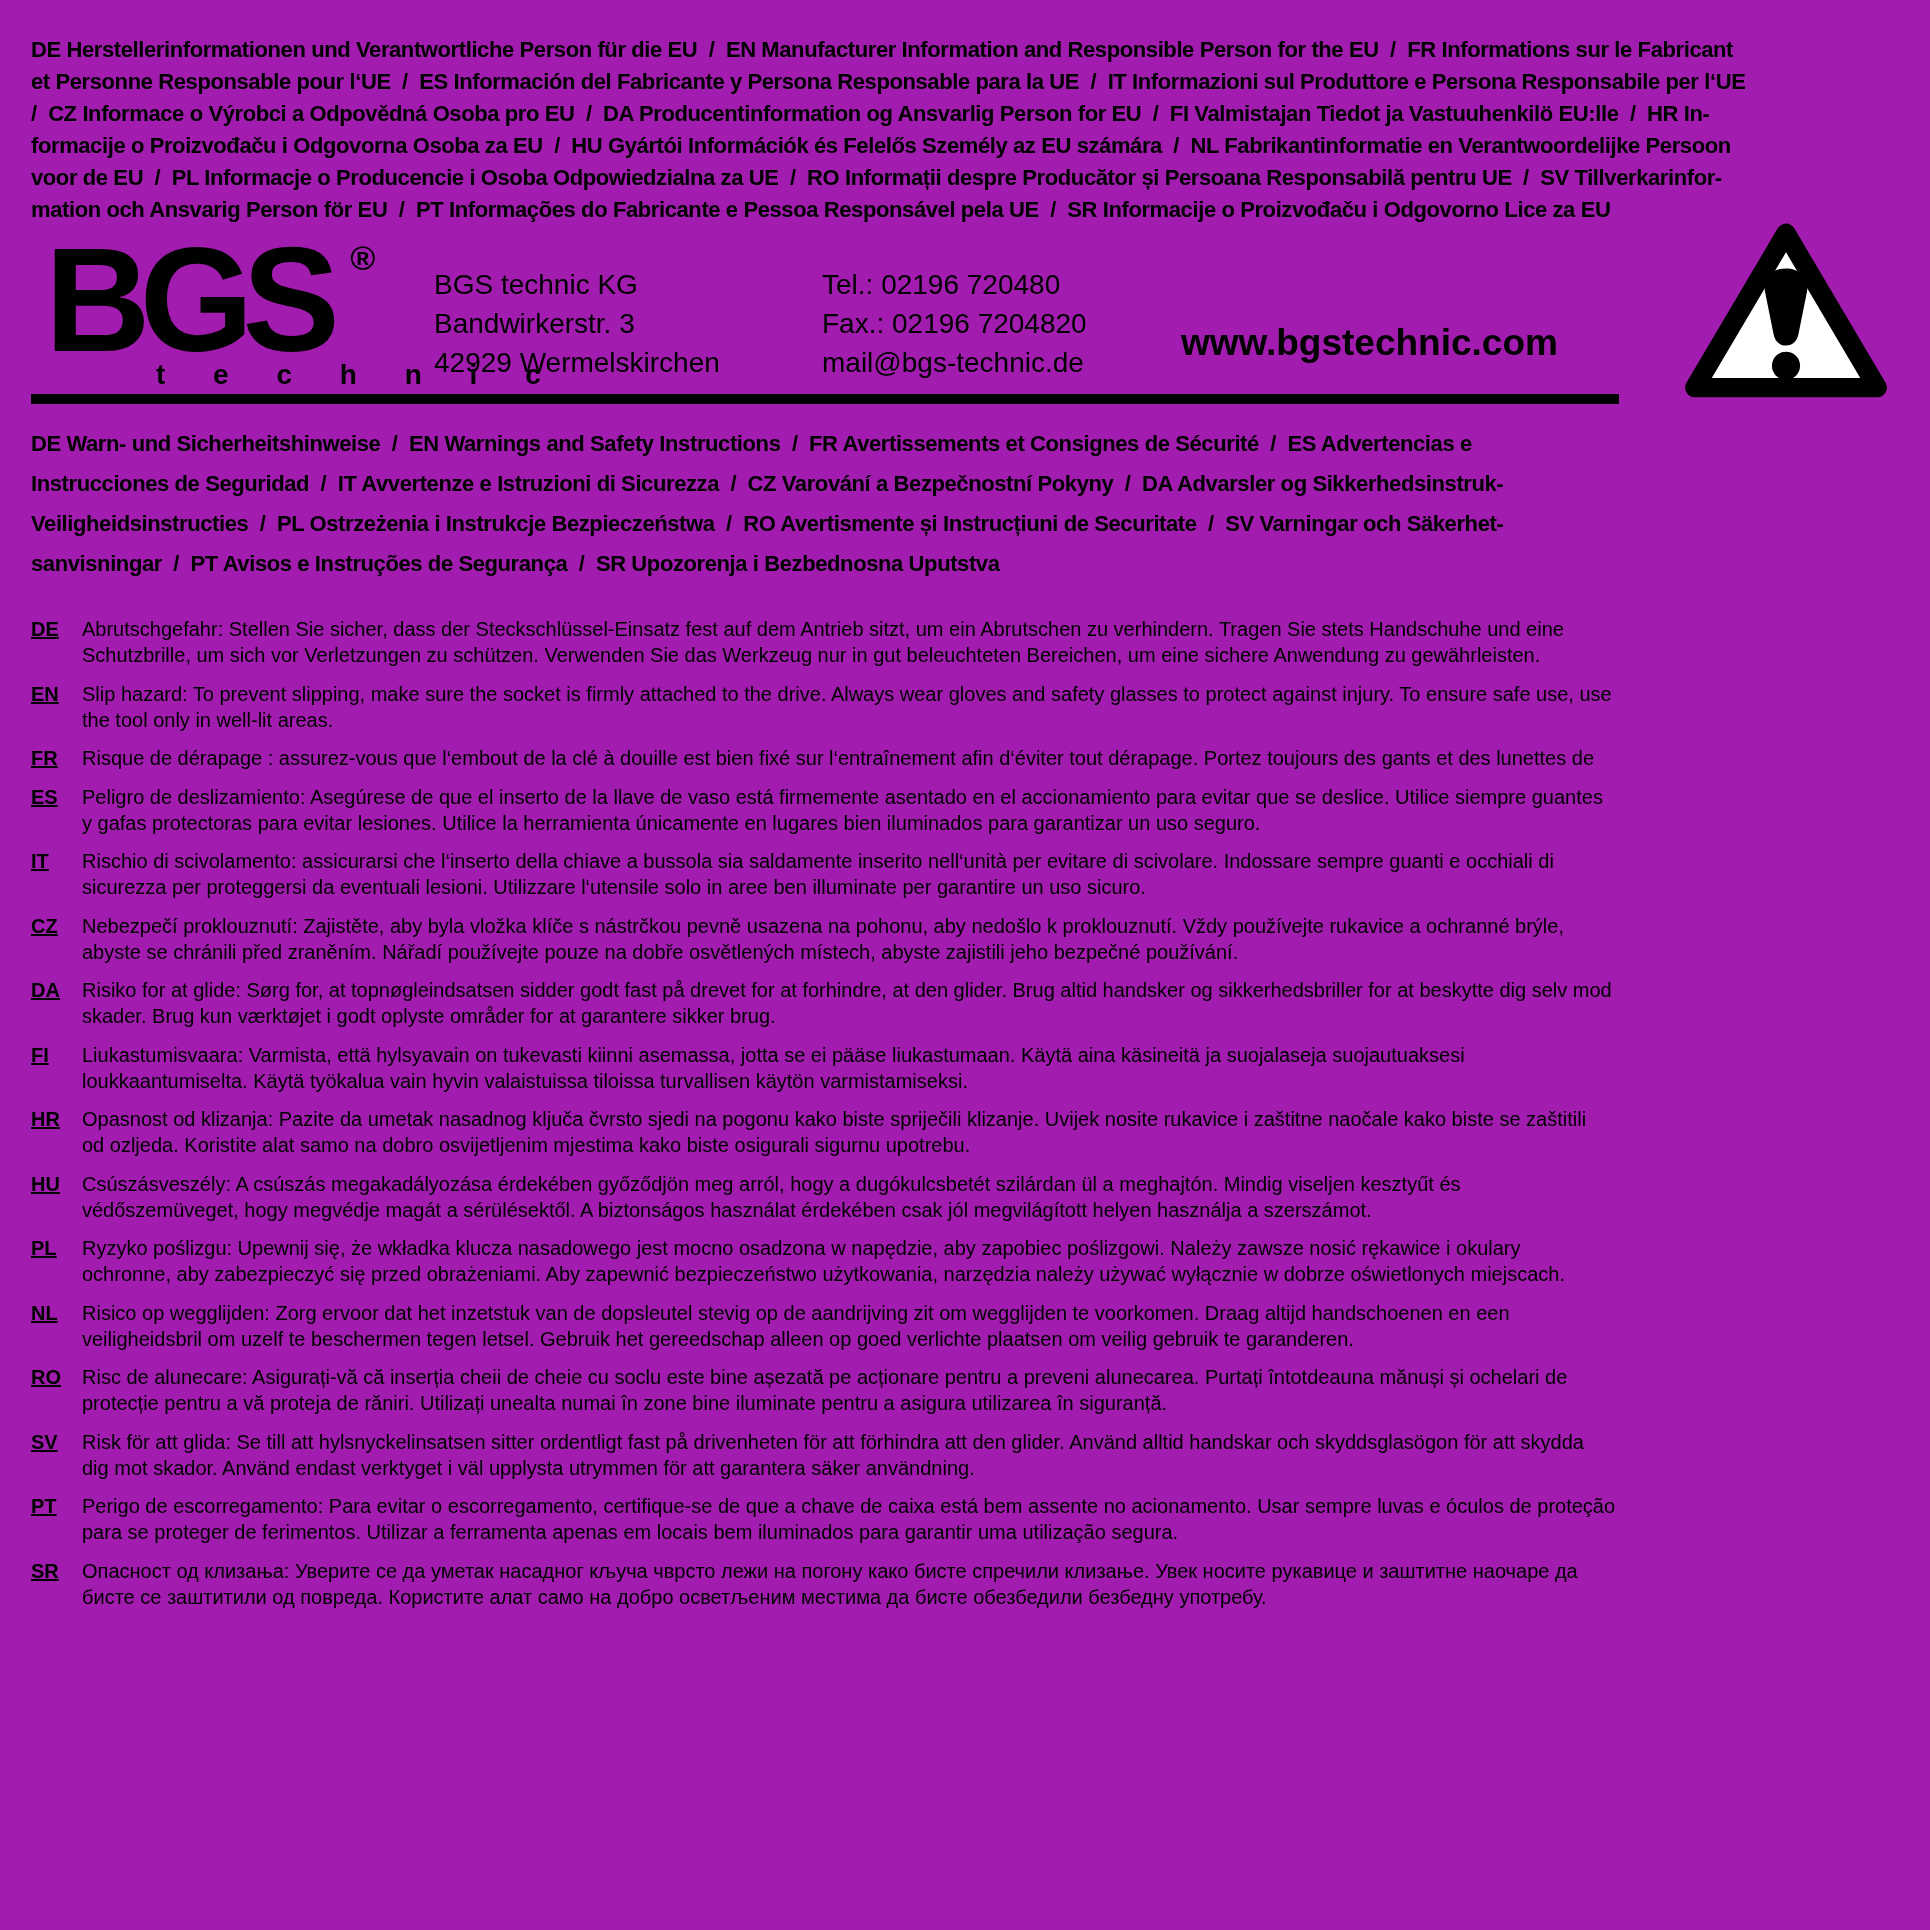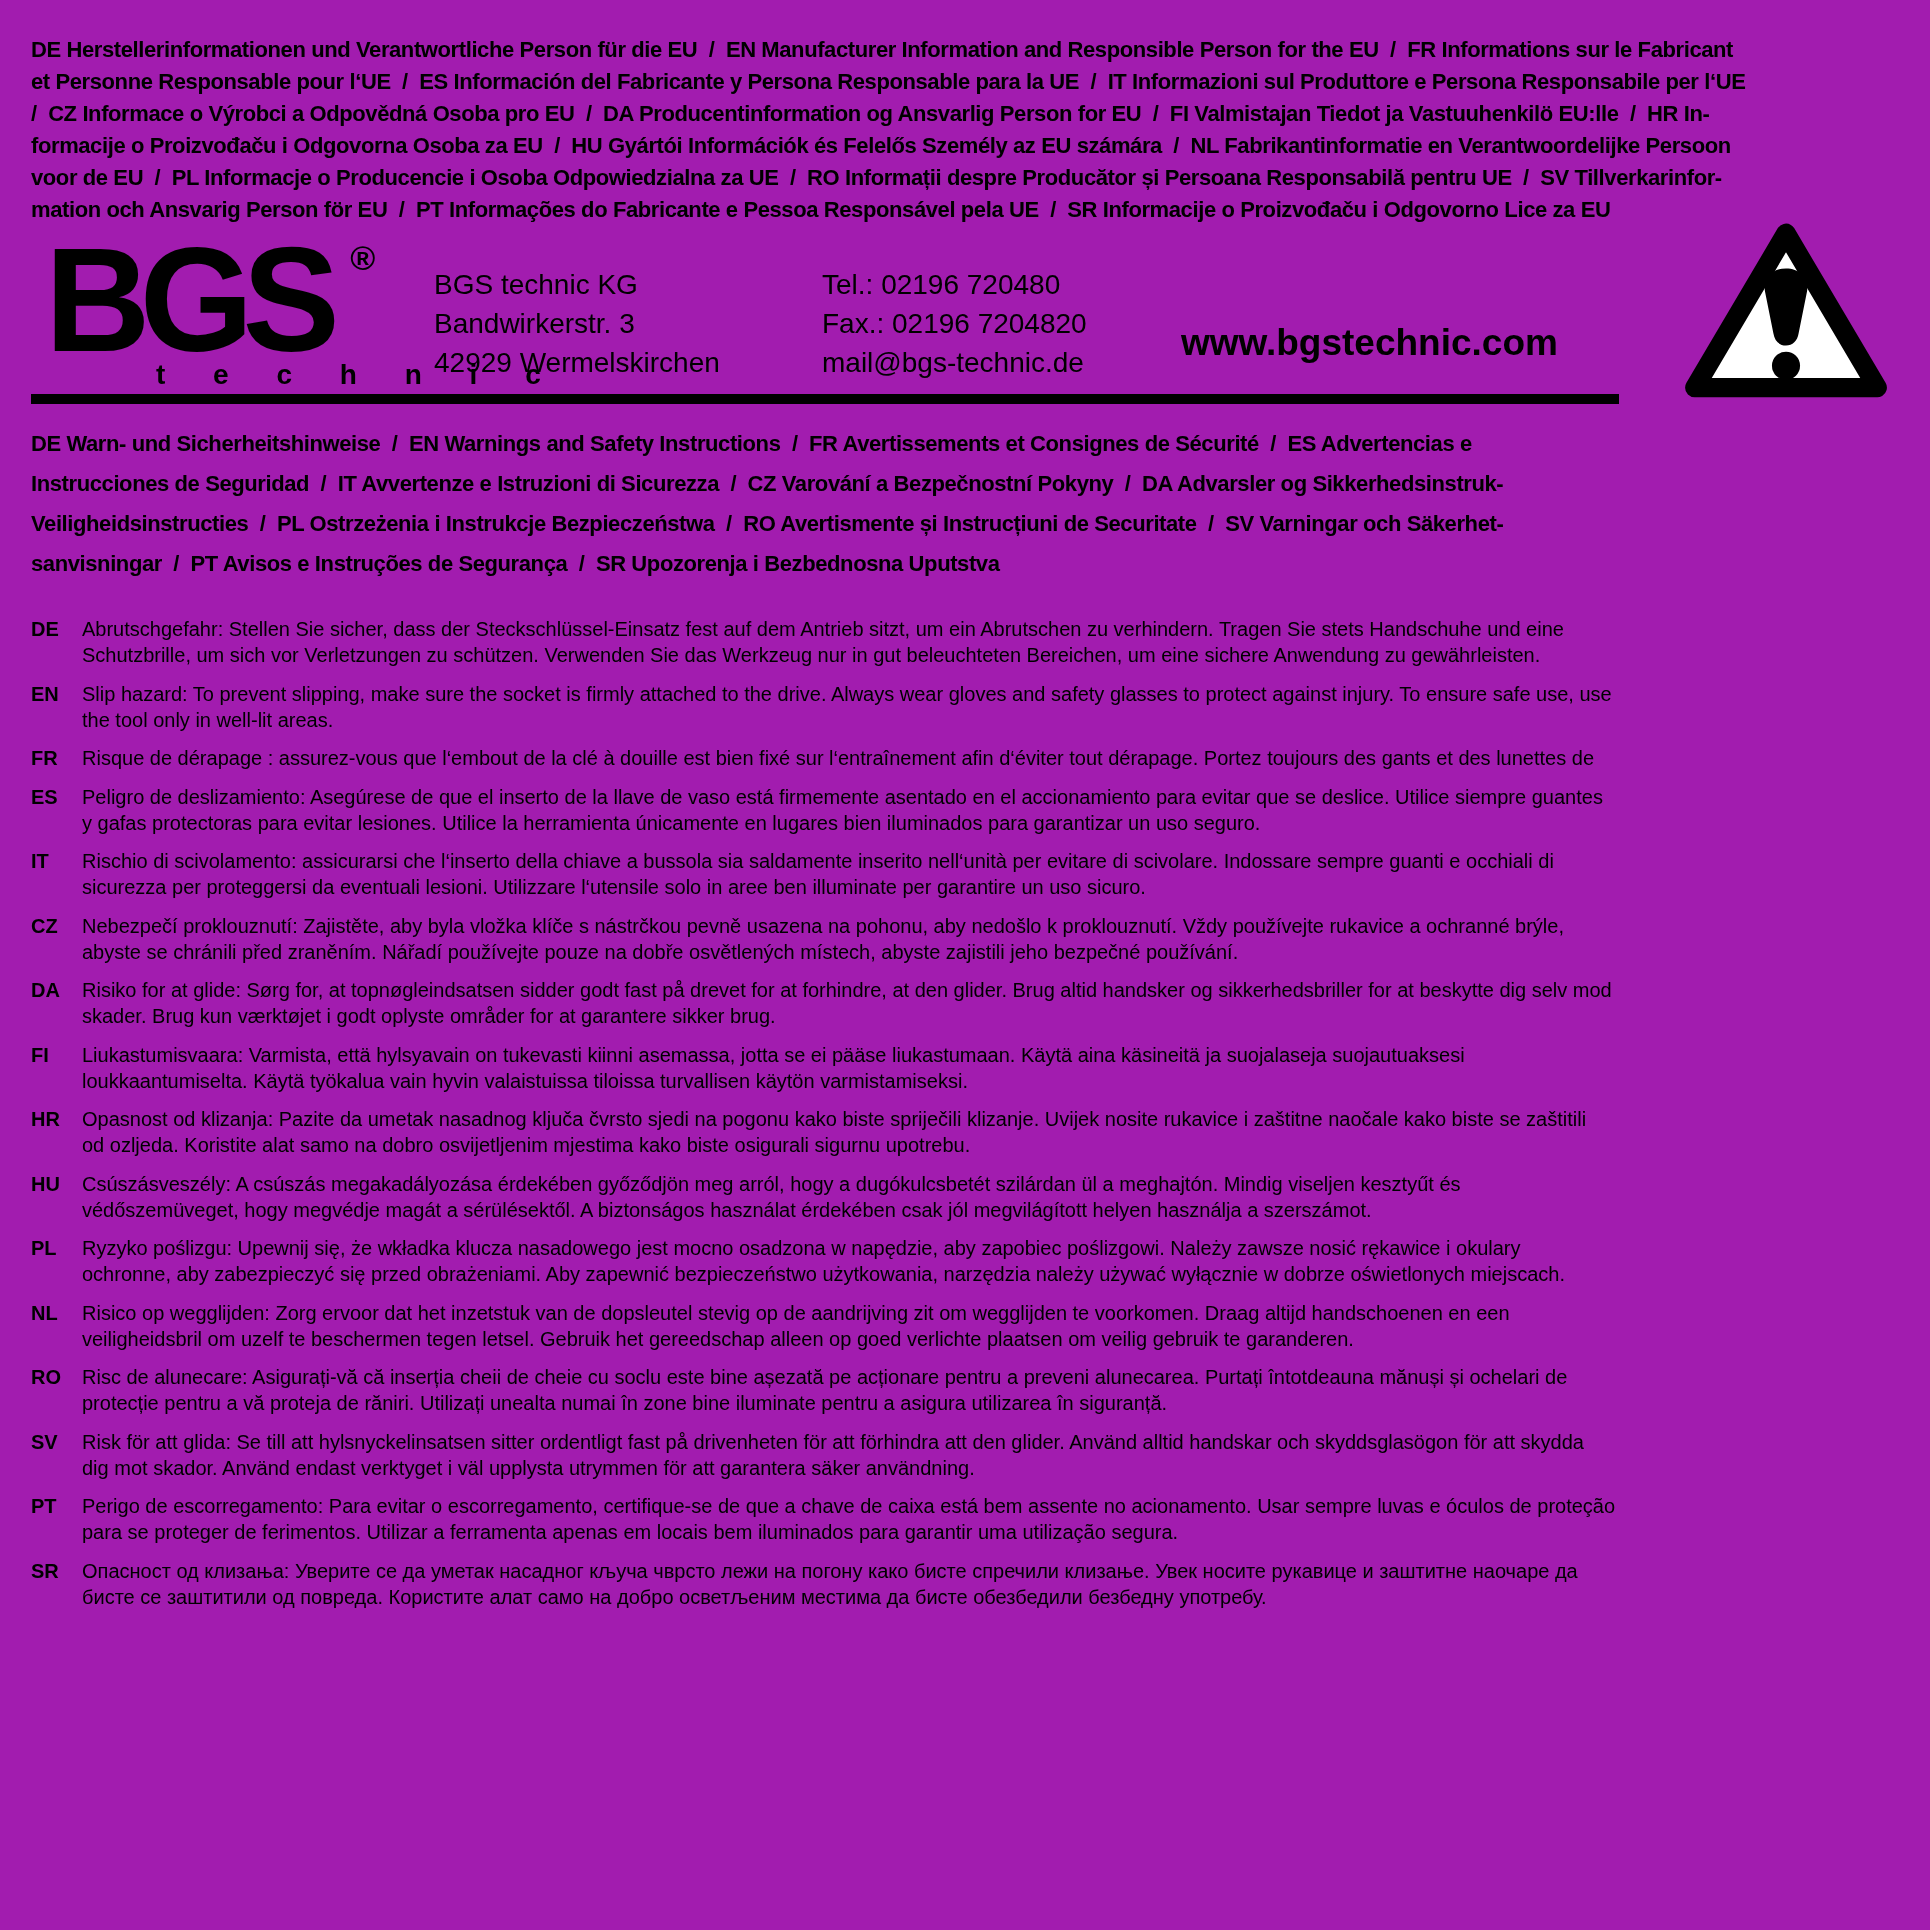--- a/index.html
+++ b/index.html
@@ -45,21 +45,21 @@
   
   .safety-header { position: absolute; left: 31px; top: 420px; width: 1868px; }
   .safety-header .line {
     font-weight: bold; font-size: 22px; line-height: 32px;
     letter-spacing: -0.4px; white-space: pre; margin-top: 8px;
   }
 
   
   .safety-list { position: absolute; left: 31px; top: 616px; width: 1868px; font-size: 20px; line-height: 26px; }
   .safety-item { display: flex; margin-bottom: 12.5px; }
-  .safety-item .code { flex: 0 0 51px; width: 51px; font-weight: bold; }
+  .safety-item .code { flex: 0 0 51px; width: 51px; font-weight: bold; text-decoration: underline; }
   .safety-item .tline { white-space: pre; }
 </style>
 </head>
 <body>
 
 <div class="page">
 
   <div class="top-header">
     <div class="line">DE Herstellerinformationen und Verantwortliche Person für die EU  /  EN Manufacturer Information and Responsible Person for the EU  /  FR Informations sur le Fabricant</div>
     <div class="line">et Personne Responsable pour l‘UE  /  ES Información del Fabricante y Persona Responsable para la UE  /  IT Informazioni sul Produttore e Persona Responsabile per l‘UE</div>

